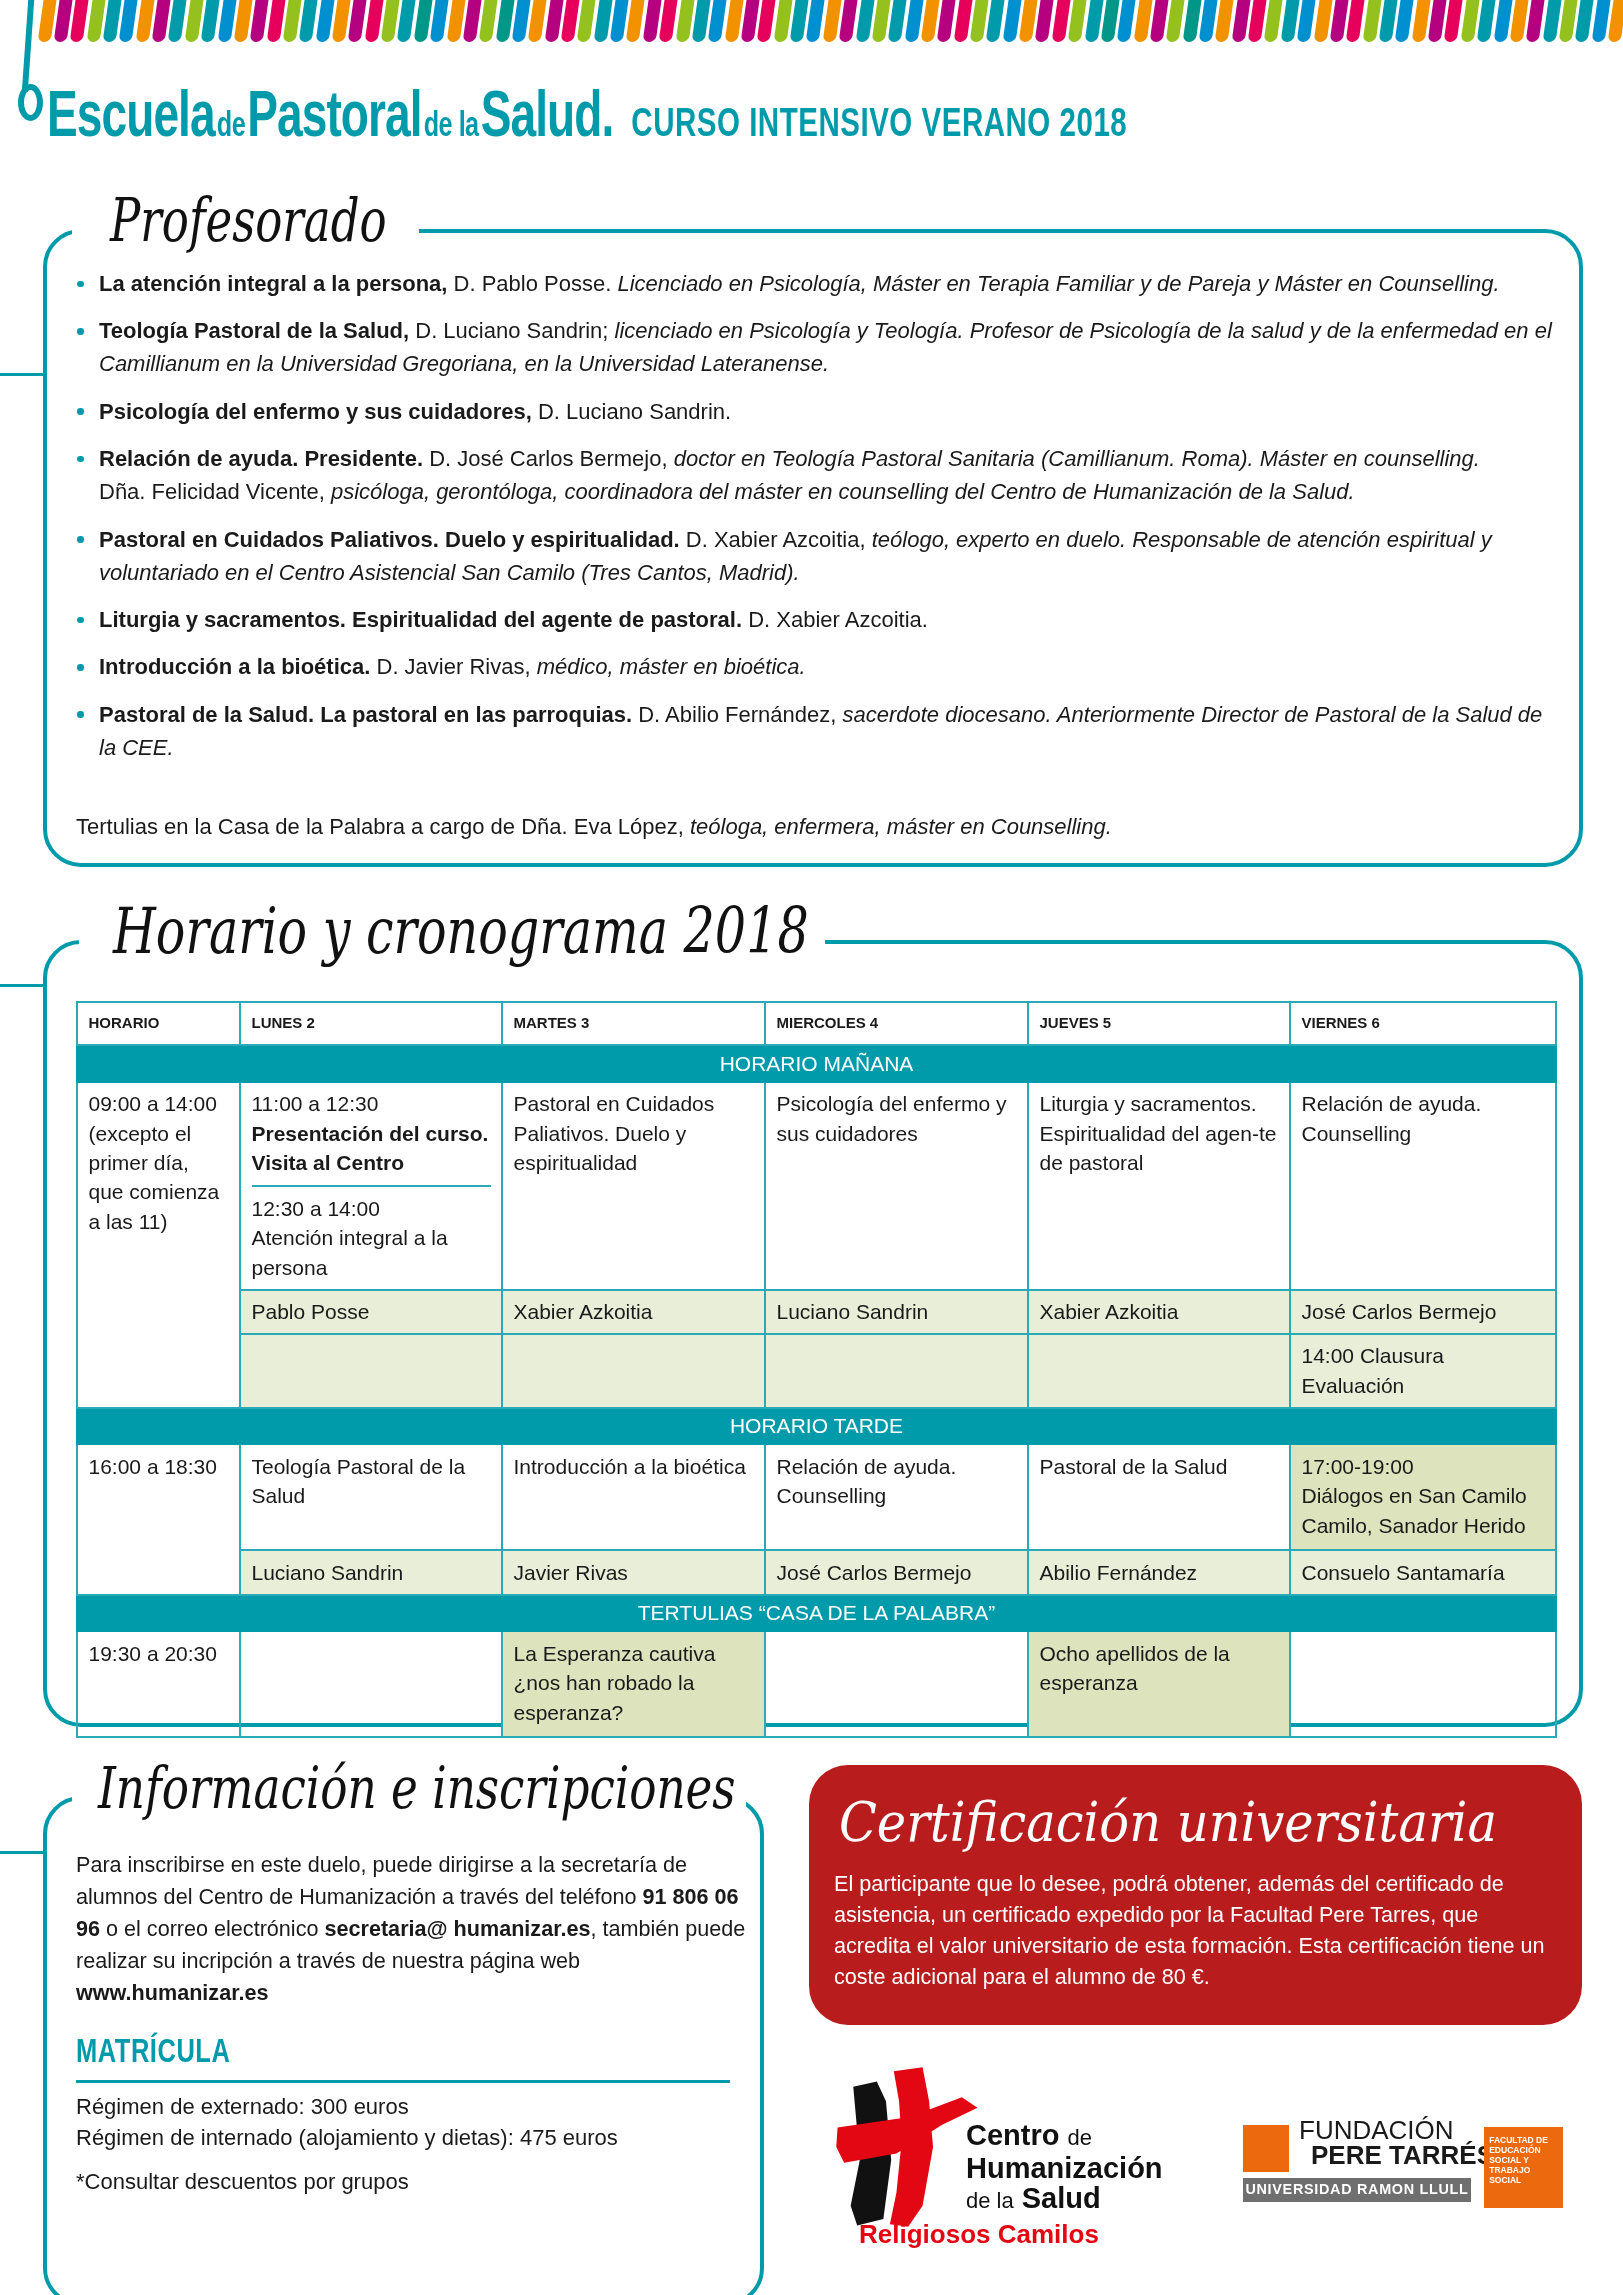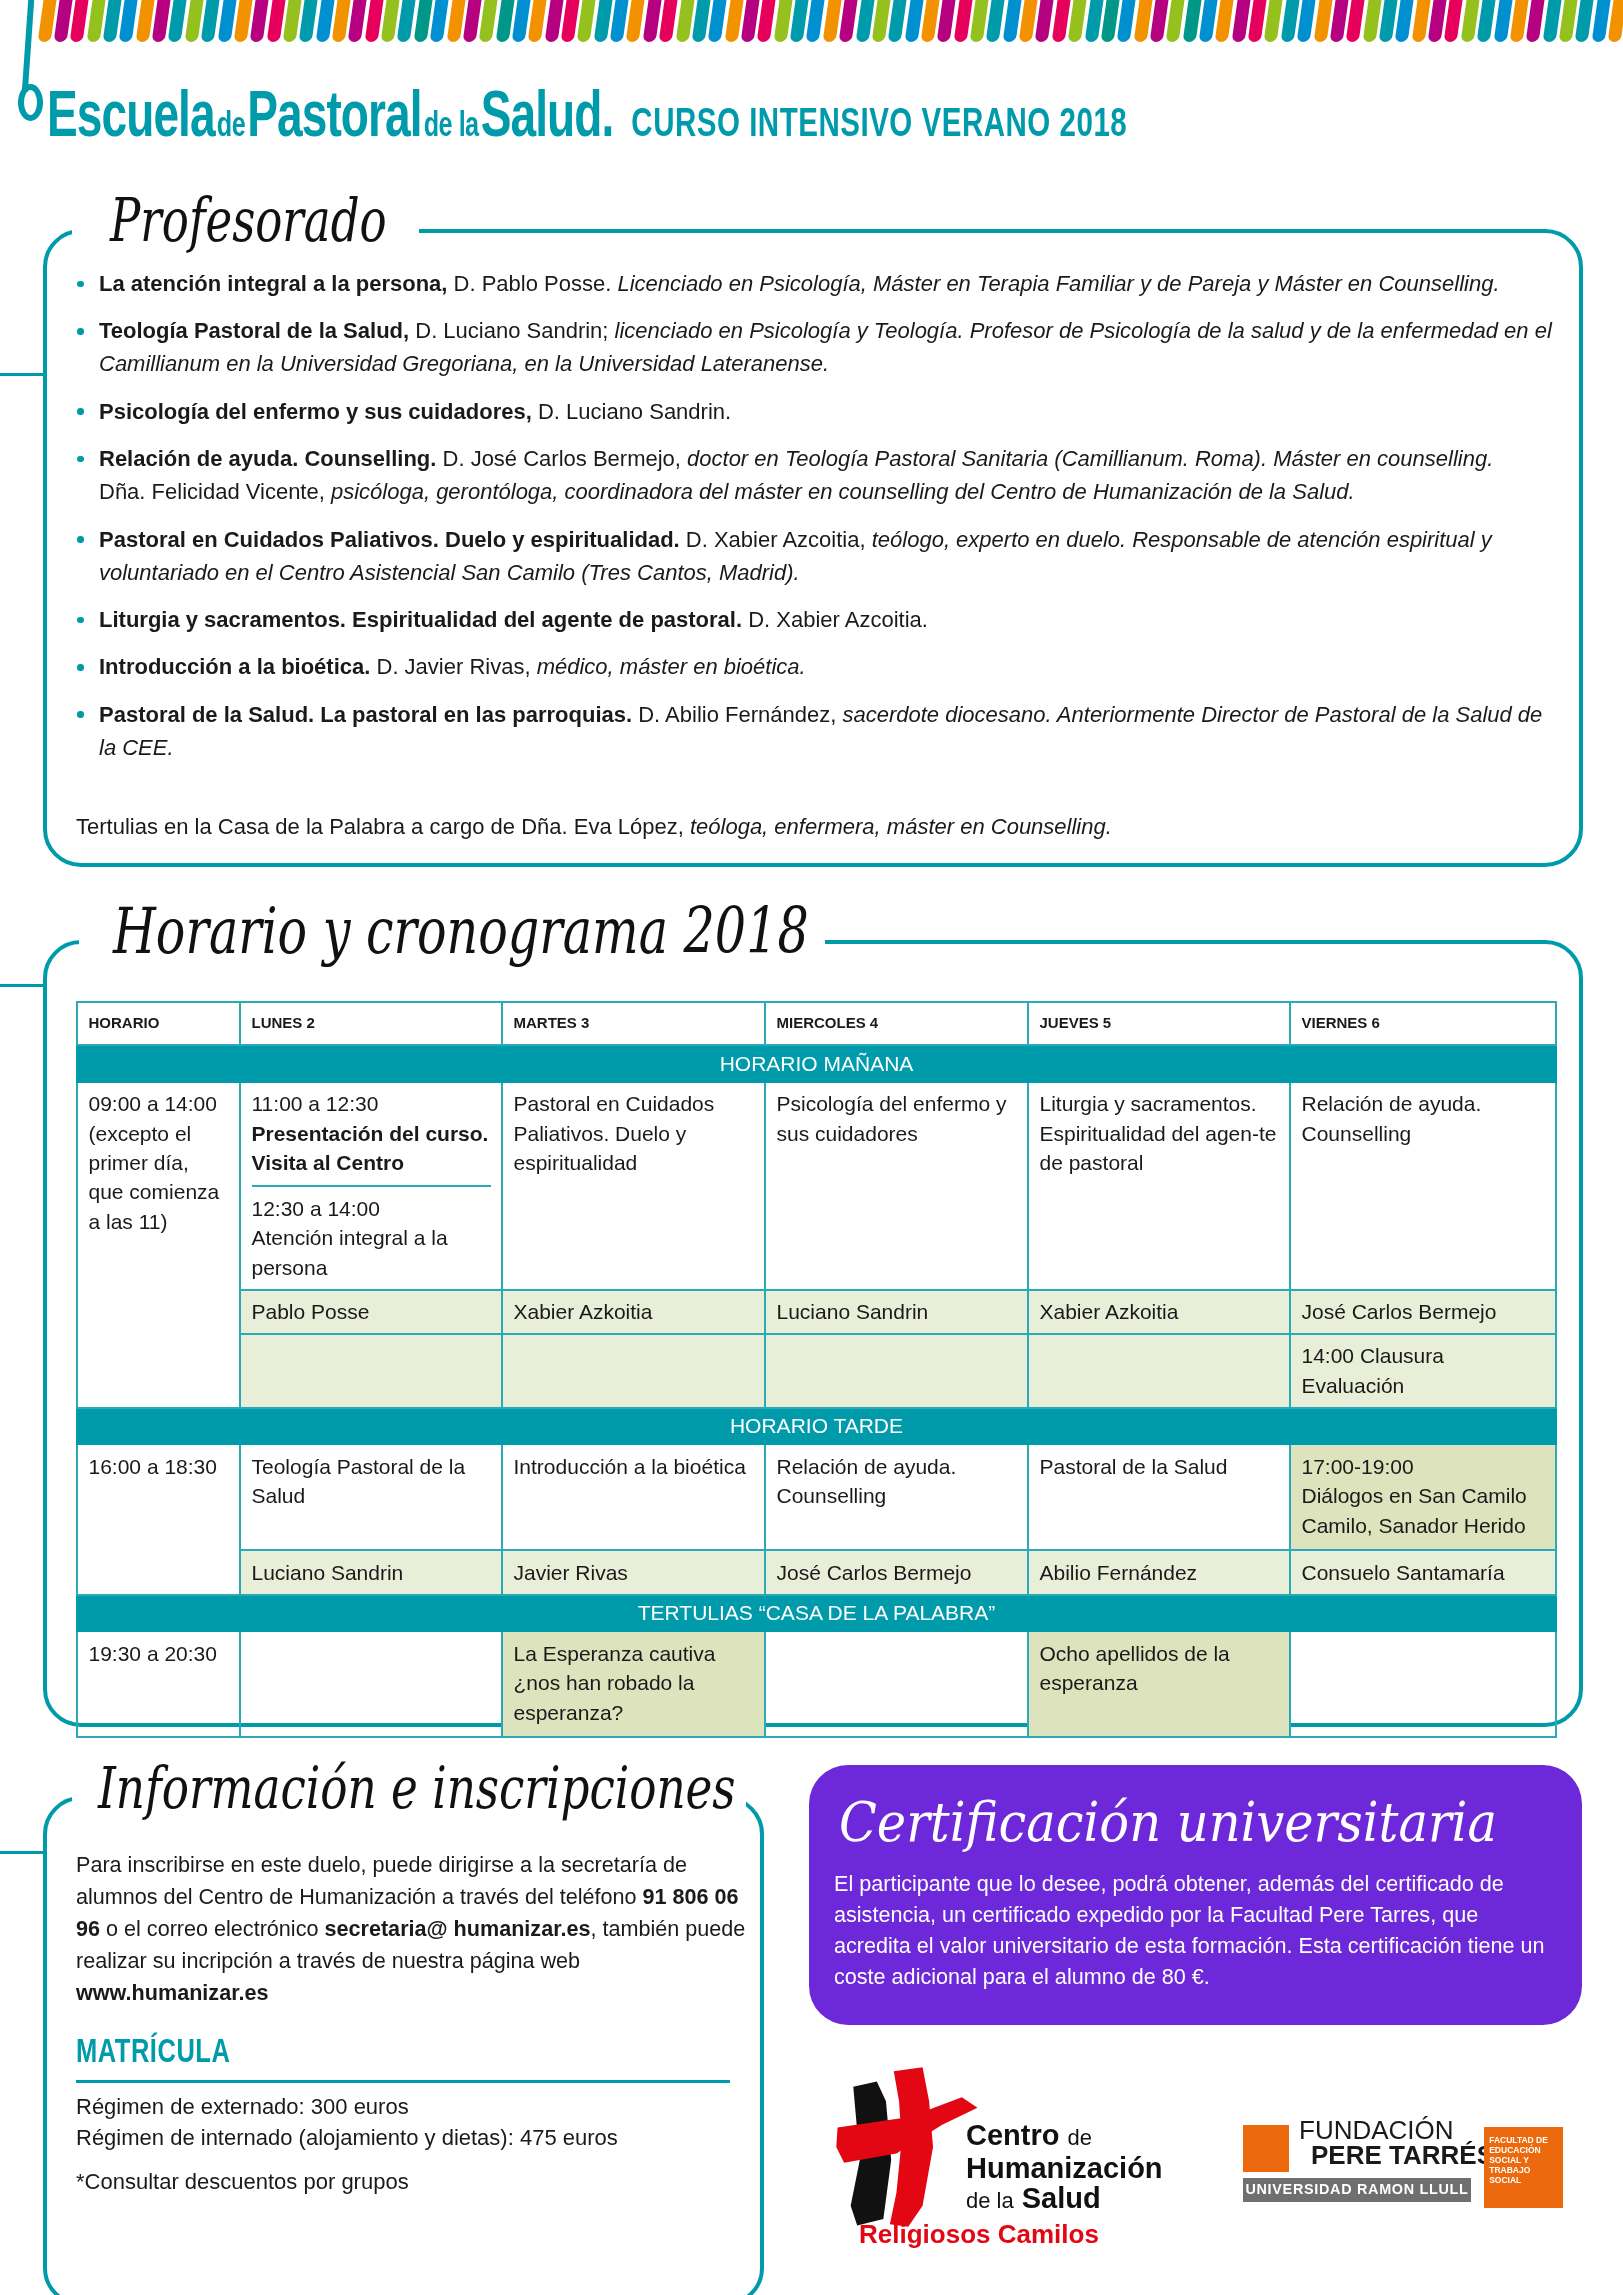--- a/index.html
+++ b/index.html
@@ -44,21 +44,21 @@
 
   
   .info-text { position: absolute; left: 76px; top: 1849px; width: 687px; font-size: 21.6px; line-height: 32px; }
   .info-text b { font-weight: bold; }
   .matric-title { position: absolute; left: 76px; top: 2031px; color: #009bab; font-weight: bold; font-size: 34px; transform-origin: left top; transform: scaleX(0.75); letter-spacing: 0.7px; }
   .matric-rule { position: absolute; left: 76px; top: 2080px; width: 654px; height: 3.3px; background: #009bab; }
   .matric-lines { position: absolute; left: 76px; top: 2091px; font-size: 22px; line-height: 31px; }
   .matric-note { position: absolute; left: 76px; top: 2166px; font-size: 22px; line-height: 31px; }
 
   
-  .cert { position: absolute; left: 809px; top: 1765px; width: 773px; height: 260px; background: #6d28d9; border-radius: 39px; color: #fff; }
+  .cert { position: absolute; left: 809px; top: 1765px; width: 773px; height: 260px; background: #b91c1c; border-radius: 39px; color: #fff; }
   .cert-title { position: absolute; left: 30px; top: 25px; font-family: "DejaVu Serif", serif; font-style: italic; font-size: 55px; white-space: nowrap; transform-origin: left top; transform: scaleX(0.9); }
   .cert-body { position: absolute; left: 25px; top: 103px; width: 726px; font-size: 21.6px; line-height: 31px; }
 
   
   .logo-chs { position: absolute; left: 805px; top: 2048px; width: 393px; height: 209px; }
   .chs-text { position: absolute; left: 161px; top: 72px; font-weight: bold; color: #111; line-height: 30px; }
   .chs-text .l1 { font-size: 29px; }
   .chs-text .l1 small, .chs-text .l3 small { font-size: 22px; font-weight: normal; }
   .chs-text .l2 { font-size: 29px; }
   .chs-text .l3 { font-size: 29px; }
@@ -187,21 +187,21 @@
 
 <div class="frame" style="left:43px; top:229px; width:1540px; height:638px;"></div>
 <div class="frame-gap" style="left:72px; top:216px; width:347px; height:26px;"></div>
 <div class="side-tick" style="top:373px; width:46px;"></div>
 <div class="script-head" style="left:110px; top:185px; font-size:60px; transform:scaleX(0.75);">Profesorado</div>
 
 <ul class="prof-list" id="profList">
     <li><b>La atención integral a la persona,</b><span> D. Pablo Posse. </span><i>Licenciado en Psicología, Máster en Terapia Familiar y de Pareja y Máster en Counselling.</i></li>
     <li><b>Teología Pastoral de la Salud,</b><span> D. Luciano Sandrin; </span><i>licenciado en Psicología y Teología. Profesor de Psicología de la salud y de la enfermedad en el Camillianum en la Universidad Gregoriana, en la Universidad Lateranense.</i><br></li>
     <li><b>Psicología del enfermo y sus cuidadores,</b><span> D. Luciano Sandrin.</span><i></i></li>
-    <li><b>Relación de ayuda. Counselling.</b><span> D. José Carlos Bermejo, </span><i>doctor en Teología Pastoral Sanitaria (Camillianum. Roma). Máster en counselling.</i><br><span>Dña. Felicidad Vicente, </span><i>psicóloga, gerontóloga, coordinadora del máster en counselling del Centro de Humanización de la Salud.</i></li>
+    <li><b>Relación de ayuda. Presidente.</b><span> D. José Carlos Bermejo, </span><i>doctor en Teología Pastoral Sanitaria (Camillianum. Roma). Máster en counselling.</i><br><span>Dña. Felicidad Vicente, </span><i>psicóloga, gerontóloga, coordinadora del máster en counselling del Centro de Humanización de la Salud.</i></li>
     <li><b>Pastoral en Cuidados Paliativos. Duelo y espiritualidad.</b><span> D. Xabier Azcoitia, </span><i>teólogo, experto en duelo. Responsable de atención espiritual y voluntariado en el Centro Asistencial San Camilo (Tres Cantos, Madrid).</i></li>
     <li><b>Liturgia y sacramentos. Espiritualidad del agente de pastoral.</b><span> D. Xabier Azcoitia.</span><i></i></li>
     <li><b>Introducción a la bioética.</b><span> D. Javier Rivas, </span><i>médico, máster en bioética.</i></li>
     <li><b>Pastoral de la Salud. La pastoral en las parroquias.</b><span> D. Abilio Fernández, </span><i>sacerdote diocesano. Anteriormente Director de Pastoral de la Salud de la CEE.</i></li>
   </ul>
 <div class="prof-foot">
   <span>Tertulias en la Casa de la Palabra a cargo de Dña. Eva López, </span><i>teóloga, enfermera, máster en Counselling.</i>
 </div>
 
 <div class="frame" style="left:43px; top:940px; width:1540px; height:787px;"></div>

